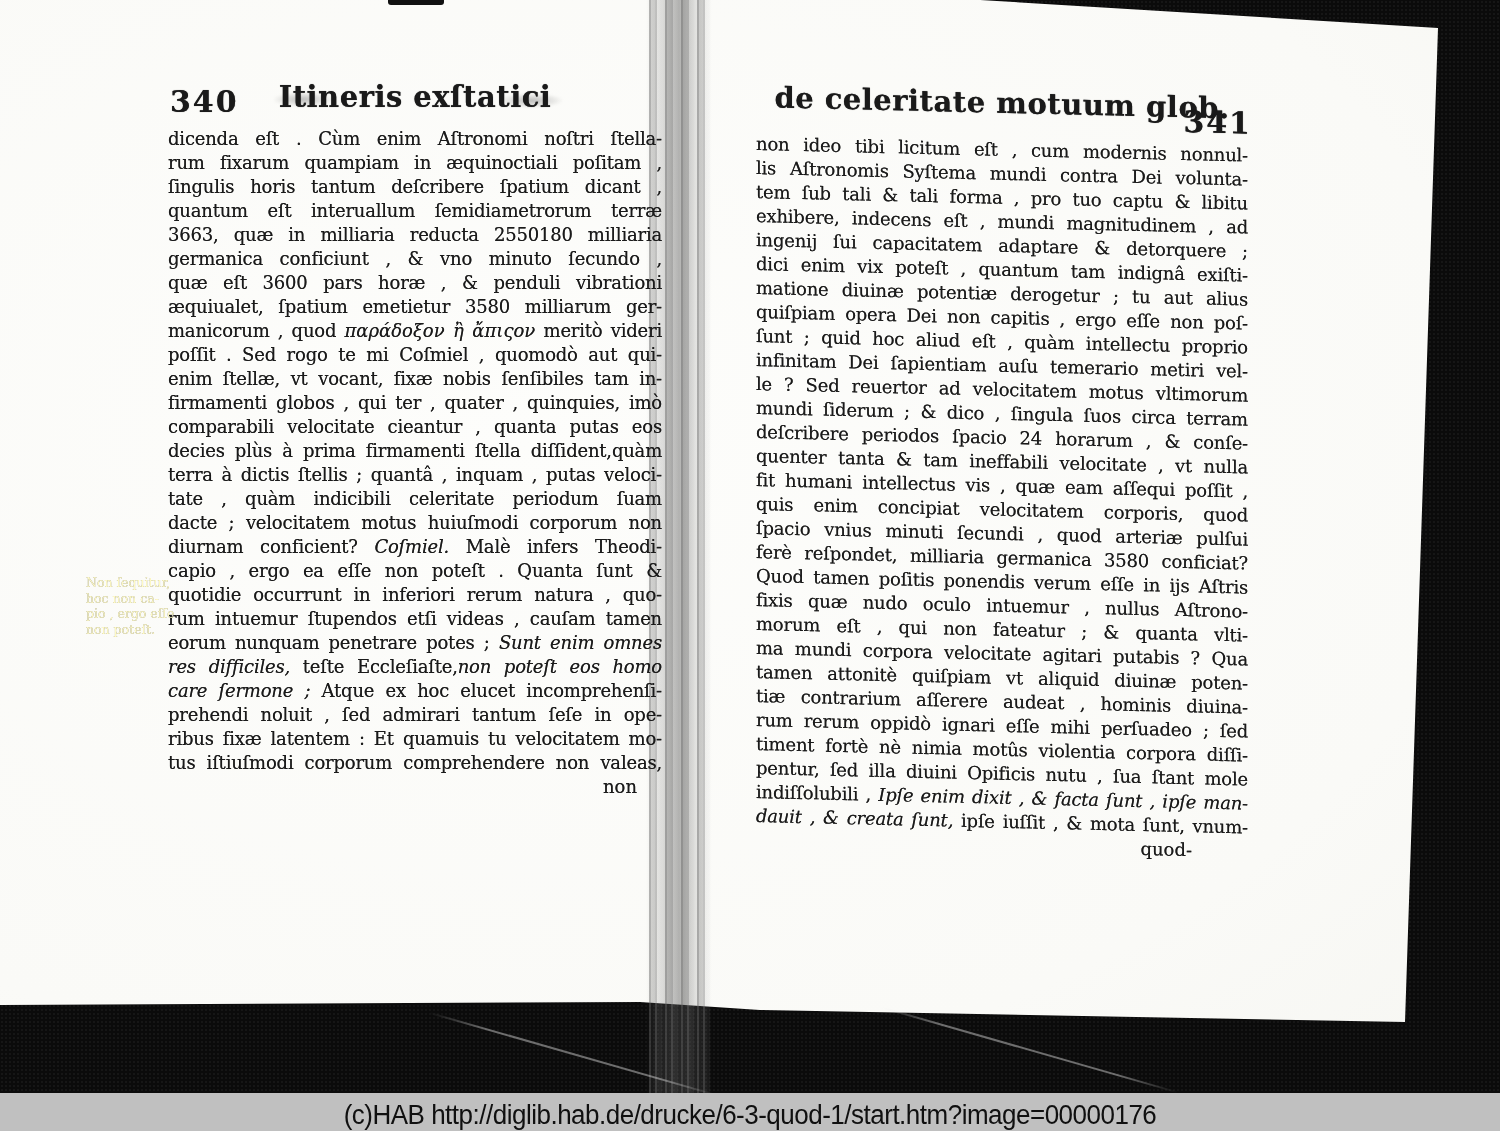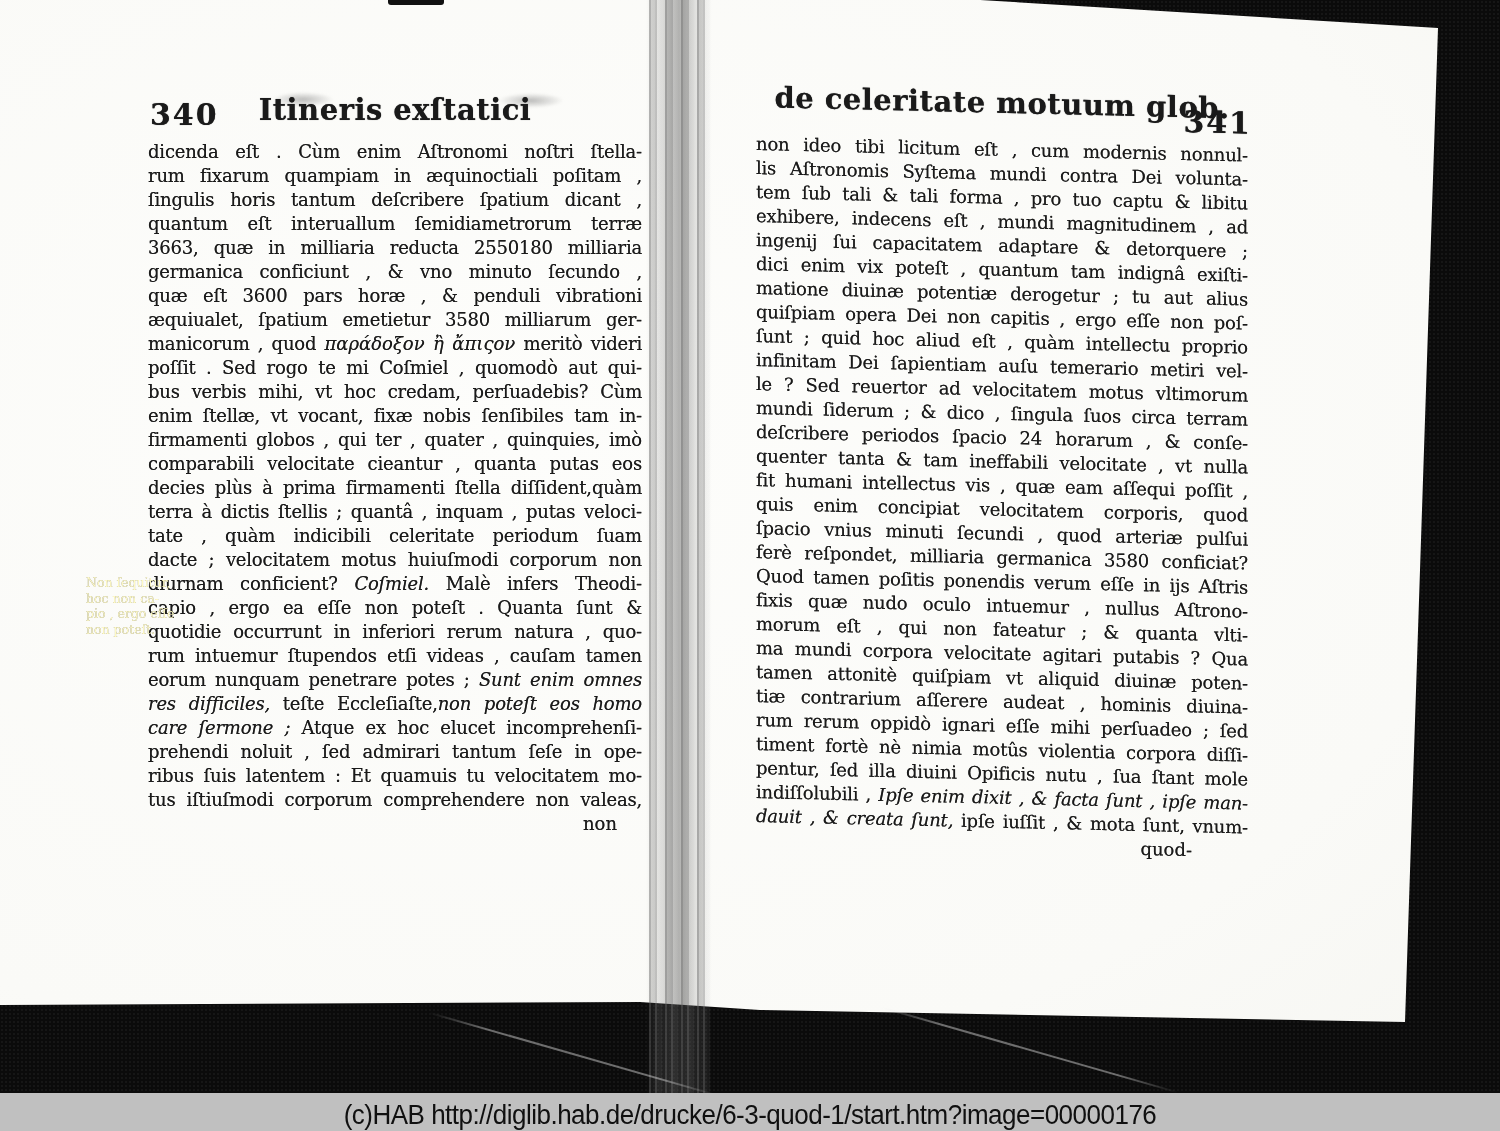--- a/index.html
+++ b/index.html
@@ -54,21 +54,21 @@
   .scratch{
     position:absolute;height:2px;
     background:linear-gradient(90deg, rgba(220,220,220,0), rgba(225,225,225,0.45) 20%, rgba(225,225,225,0.45) 80%, rgba(220,220,220,0));
     transform-origin:0 0;
   }
   .scratch-1{left:430px;top:1012px;width:300px;transform:rotate(16deg);}
   .scratch-2{left:880px;top:1006px;width:310px;transform:rotate(16deg);}
 
   
   .page-block{position:absolute;color:#1a1a1a;}
-  .page-left{left:148px;top:80px;width:494px;margin-top:13px;}
+  .page-left{left:168px;top:80px;width:494px;}
   .page-right{left:756px;top:80px;width:492px;transform:skewY(1.35deg);transform-origin:0 0;}
   .header-row{position:relative;height:47px;}
   .page-right .header-row{height:52px;}
   .page-num{
     position:absolute;top:4px;font-size:30px;font-weight:bold;letter-spacing:2px;
     text-shadow:0 0 0.7px rgba(20,20,20,0.8);
   }
   .page-num-left{left:2px;}
   .page-num-right{right:-4px;top:14px;}
   .running-head{
@@ -136,37 +136,36 @@
         <div class="line"><span>dicenda eſt . Cùm enim Aſtronomi noſtri ſtella-</span></div>
         <div class="line"><span>rum fixarum quampiam in æquinoctiali poſitam ,</span></div>
         <div class="line"><span>ſingulis horis tantum deſcribere ſpatium dicant ,</span></div>
         <div class="line"><span>quantum eſt interuallum ſemidiametrorum terræ</span></div>
         <div class="line"><span>3663, quæ in milliaria reducta 2550180 milliaria</span></div>
         <div class="line"><span>germanica conficiunt , &amp; vno minuto ſecundo ,</span></div>
         <div class="line"><span>quæ eſt 3600 pars horæ , &amp; penduli vibrationi</span></div>
         <div class="line"><span>æquiualet, ſpatium emetietur 3580 milliarum ger-</span></div>
         <div class="line"><span>manicorum , quod </span><span class="seg-g">παράδοξον ἢ ἄπιςον</span><span> meritò videri</span></div>
         <div class="line"><span>poſſit . Sed rogo te mi Coſmiel , quomodò aut qui-</span></div>
-        <div class="line"><span>bus verbis mihi, vt hoc credam, perſuadebis? Cùm</span></div>
         <div class="line"><span>enim ſtellæ, vt vocant, fixæ nobis ſenſibiles tam in-</span></div>
         <div class="line"><span>firmamenti globos , qui ter , quater , quinquies, imò</span></div>
         <div class="line"><span>comparabili velocitate cieantur , quanta putas eos</span></div>
         <div class="line"><span>decies plùs à prima firmamenti ſtella diſſident,quàm</span></div>
         <div class="line"><span>terra à dictis ſtellis ; quantâ , inquam , putas veloci-</span></div>
         <div class="line"><span>tate , quàm indicibili celeritate periodum ſuam</span></div>
         <div class="line"><span>dacte ; velocitatem motus huiuſmodi corporum non</span></div>
         <div class="line"><span>diurnam conficient? </span><span class="seg-i">Coſmiel.</span><span> Malè infers Theodi-</span></div>
         <div class="line"><span>capio , ergo ea eſſe non poteſt . Quanta ſunt &amp;</span></div>
         <div class="line"><span>quotidie occurrunt in inferiori rerum natura , quo-</span></div>
         <div class="line"><span>rum intuemur ſtupendos etſi videas , cauſam tamen</span></div>
         <div class="line"><span>eorum nunquam penetrare potes ; </span><span class="seg-i">Sunt enim omnes</span></div>
         <div class="line"><span class="seg-i">res difficiles,</span><span> teſte Eccleſiaſte,</span><span class="seg-i">non poteſt eos homo expli-</span></div>
         <div class="line"><span class="seg-i">care ſermone ; </span><span>Atque ex hoc elucet incomprehenſi-</span></div>
         <div class="line"><span>prehendi noluit , ſed admirari tantum ſeſe in ope-</span></div>
-        <div class="line"><span>ribus ſuis latentem : Et quamuis tu velocitatem mo-</span></div>
+        <div class="line"><span>ribus fixæ latentem : Et quamuis tu velocitatem mo-</span></div>
         <div class="line"><span>tus iſtiuſmodi corporum comprehendere non valeas,</span></div>
       </div>
     <div class="catchword-row cw-left">non</div>
   </div>
 
   <div class="margin-note">
       <div class="line"><span>Non ſequitur,</span></div>
       <div class="line"><span>hoc non ca-</span></div>
       <div class="line"><span>pio , ergo eſſe</span></div>
       <div class="line"><span>non poteſt.</span></div>

